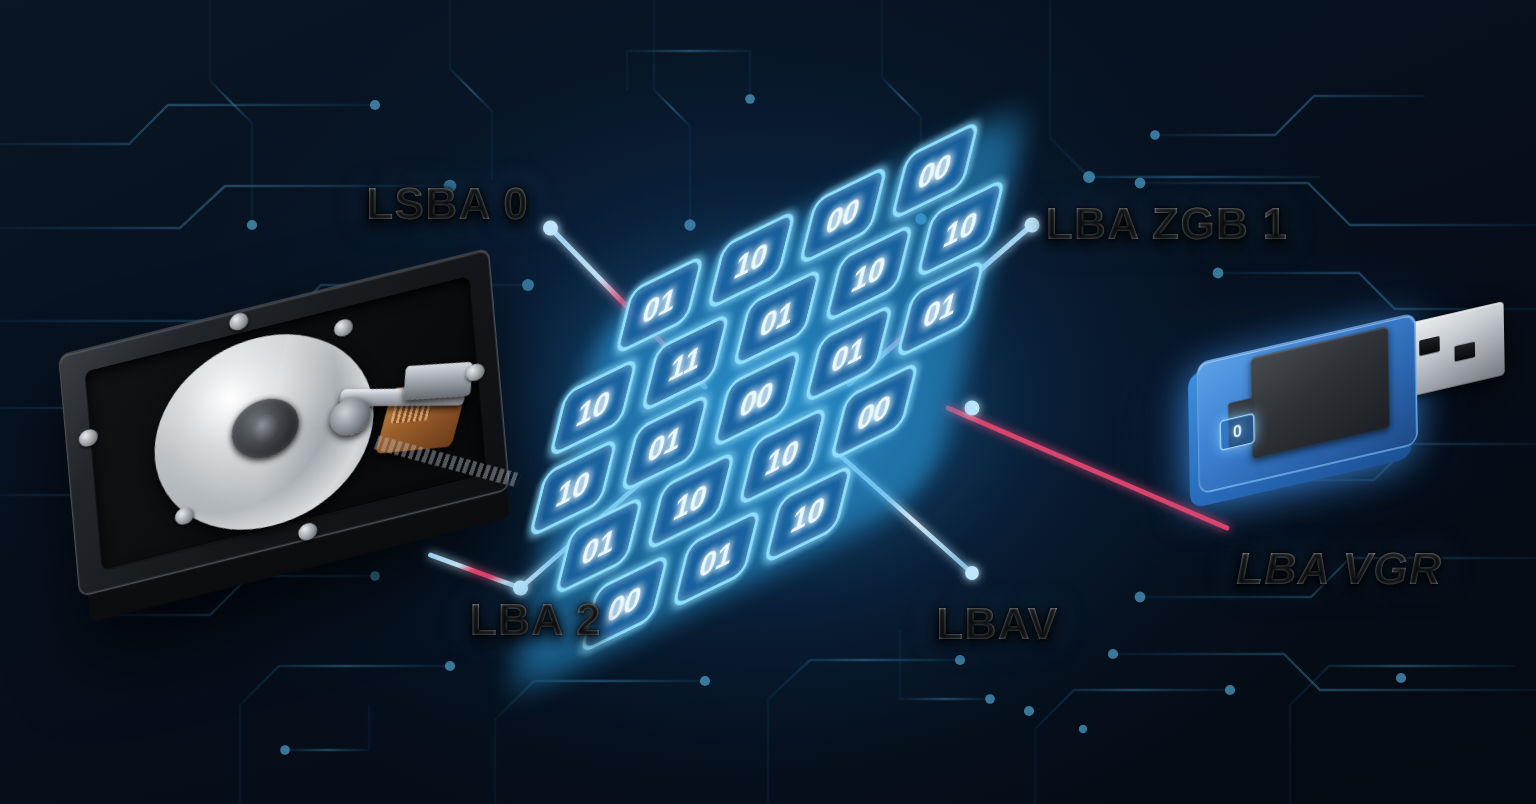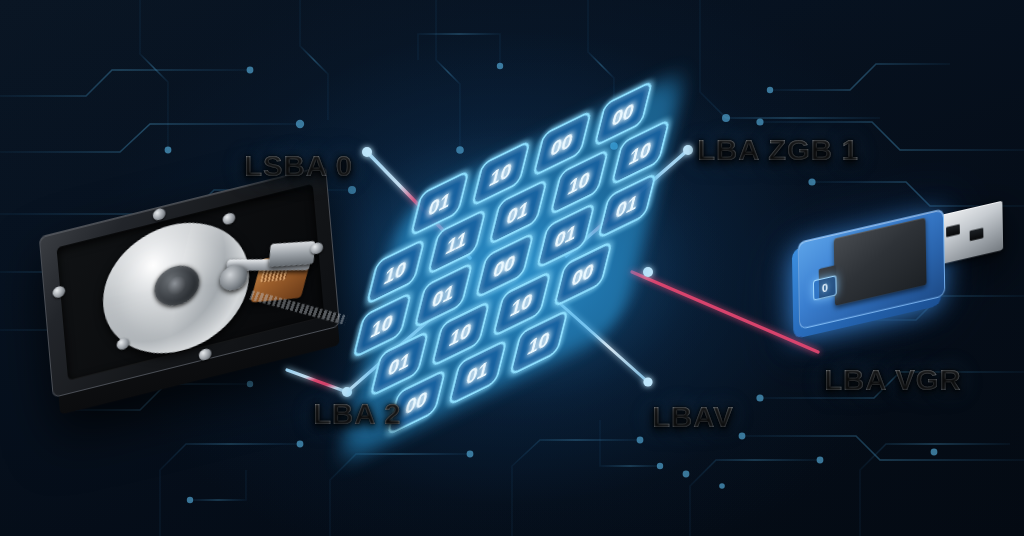--- a/index.html
+++ b/index.html
@@ -32,25 +32,25 @@
     text-shadow:
       0 0 2px rgba(0,0,0,0.9),
       0 2px 7px rgba(0,0,0,0.85),
       0 0 22px rgba(90,150,210,0.35);
     background:linear-gradient(180deg,#f2f5f8 0%,#cfd6dd 55%,#a8b2bc 100%);
     -webkit-background-clip:text;
     background-clip:text;
     -webkit-text-fill-color:transparent;
     filter:drop-shadow(0 2px 5px rgba(0,0,0,0.85));
   }
-  #lbl-lsba0  { left:244px; top:149px;text-align:center; }
+  #lbl-lsba0  { left:244px; top:120px;text-align:center; }
   #lbl-zgb1   { left:697px; top:133px; }
   #lbl-lba0   { left:313px; top:397px; }
-  #lbl-lbav   { left:652px; top:400px; }
-  #lbl-vgr    { left:824px; top:363px; }
+  #lbl-lbav   { left:624px; top:400px; }
+  #lbl-vgr    { left:824px; top:363px;font-style:italic; }
 
   
   #hdd {
     position:absolute; left:42px; top:192px;
     width:310px; height:195px;
     transform: rotate(-14deg) skewX(-9deg);
     filter: drop-shadow(0 22px 26px rgba(0,0,0,0.72));
   }
   .hdd-side {
     position:absolute; left:6px; top:40px;

